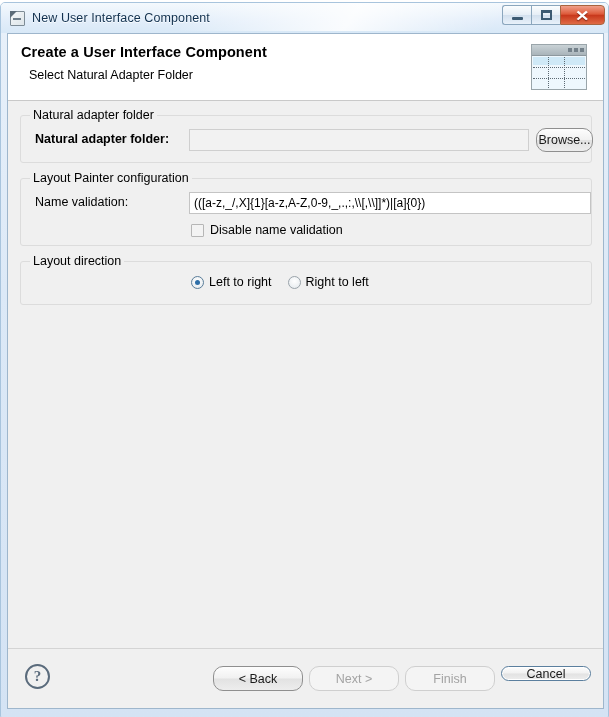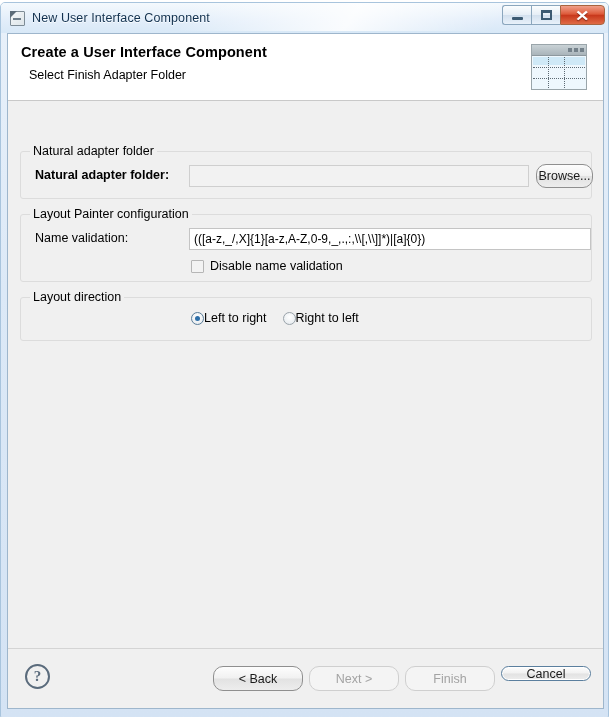--- a/index.html
+++ b/index.html
@@ -135,21 +135,20 @@
   .dialog {
     position: absolute;
     left: 6px; top: 30px;
     width: 597px;
     height: 676px;
     box-sizing: border-box;
     border: 1px solid #9eb6cc;
     background: #f0f0f0;
     display: flex;
     flex-direction: column;
-    gap: 36px;
   }
 
   
   .hdr {
     position: relative;
     height: 66px;
     background: #ffffff;
     border-bottom: 1px solid #c9c9c9;
     flex: 0 0 auto;
   }
@@ -331,20 +330,21 @@
   .rdot.on::after {
     content: "";
     position: absolute;
     left: 3px; top: 3px;
     width: 5px; height: 5px;
     border-radius: 50%;
     background: #2d6ea8;
   }
   .rdot.on { border-color: #5a7d99; }
   .rlabel {
+    margin-left: 5px;
     font-size: 12.5px;
     color: #000000;
     white-space: nowrap;
   }
 
   
   .btnbar {
     position: relative;
     height: 59px;
     flex: 0 0 auto;
@@ -394,21 +394,21 @@
       <div class="win-btn close">
         <div class="glyph-close">✕</div>
       </div>
     </div>
   </div>
 
   <div class="dialog">
 
     <div class="hdr">
       <div class="hdr-title">Create a User Interface Component</div>
-      <div class="hdr-sub">Select Finish Adapter Folder</div>
+      <div class="hdr-sub">Select Natural Adapter Folder</div>
       <div class="hdr-icon">
         <div class="hi-frame"></div>
         <div class="hi-bar"></div>
         <div class="hi-dots">
           <div class="hi-dot"></div>
             <div class="hi-dot"></div>
             <div class="hi-dot"></div>
         </div>
         <div class="hi-hl"></div>
         <div class="hi-vline" style="left:17px"></div>

